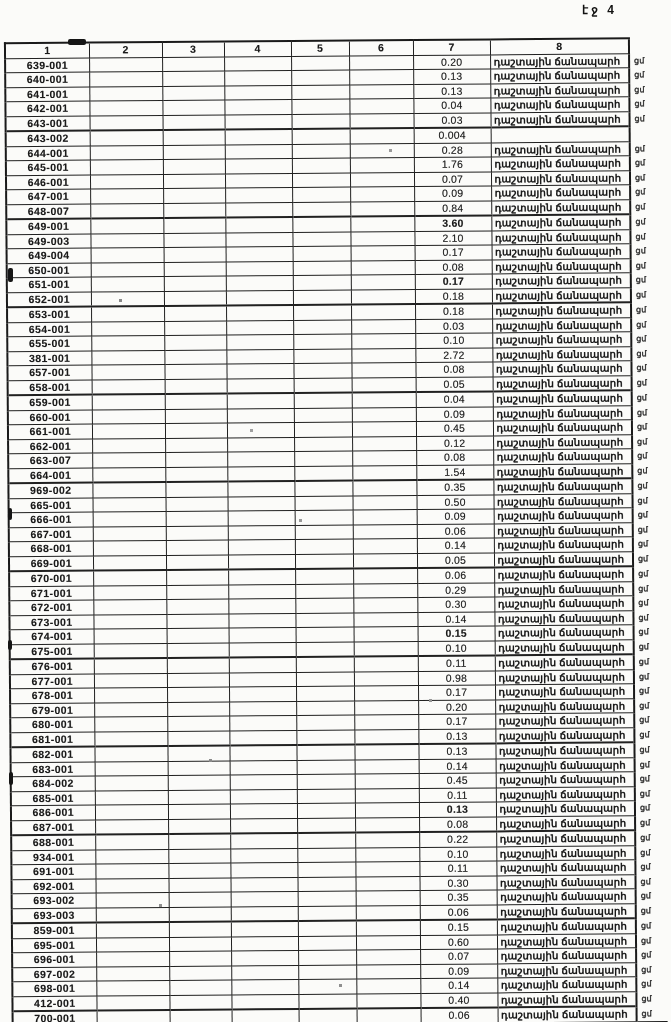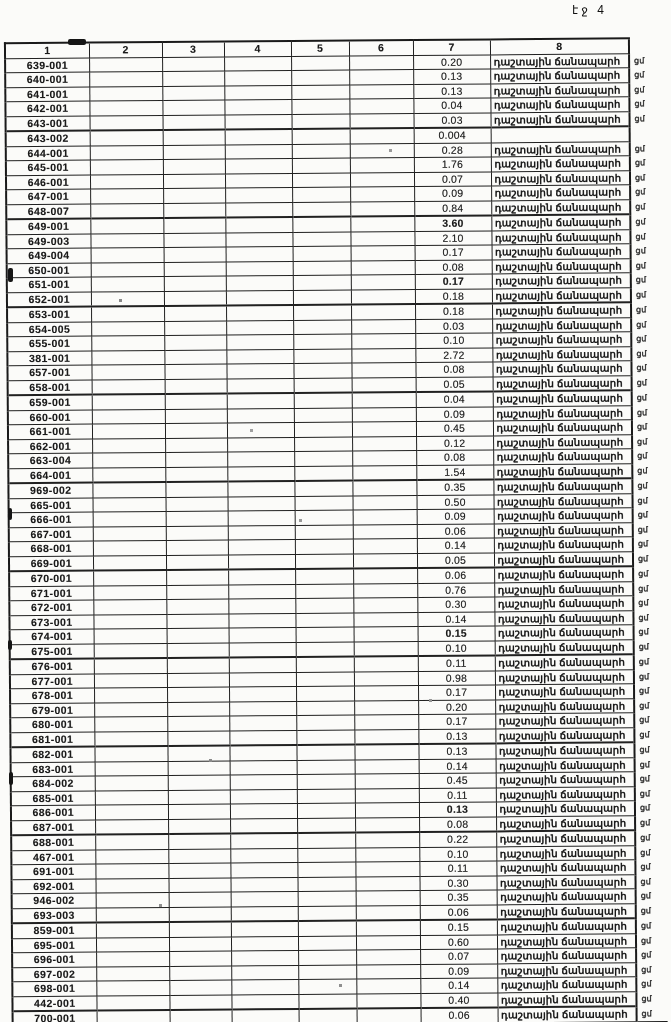--- a/index.html
+++ b/index.html
@@ -3,22 +3,22 @@
 <meta charset="utf-8">
 <style>
   html,body{margin:0;padding:0;}
   body{
     width:671px;height:1022px;position:relative;overflow:hidden;
     background:#fbfbf9;
     font-family:"Liberation Sans", sans-serif;
     color:#1a1a1a;
   }
   .page-label{
-    position:absolute;top:3px;right:64px;
-    font-size:12px;font-weight:normal;letter-spacing:3px;
+    position:absolute;top:3px;right:54px;
+    font-size:12px;font-weight:bold;letter-spacing:3px;
     color:#111;
     padding-left:40px;
   }
   .table-wrap{
     position:absolute;left:11px;top:42px;width:655px;
     transform:rotate(-0.45deg);
     transform-origin:30px 900px;
     text-shadow:0.2px 0.2px 0 rgba(0,0,0,0.35);
   }
   table{border-collapse:collapse;table-layout:fixed;width:100%;}
@@ -300,21 +300,21 @@
     <td class="c-empty"></td>
     <td class="c-empty"></td>
     <td class="c-empty"></td>
     <td class="c-empty"></td>
     <td class="c-val">0.18</td>
     <td class="c-note">դաշտային ճանապարհ</td>
     <td class="c-frag">ցմ</td>
   </tr>
 
   <tr>
-    <td class="c-id">654-005</td>
+    <td class="c-id">654-001</td>
     <td class="c-empty"></td>
     <td class="c-empty"></td>
     <td class="c-empty"></td>
     <td class="c-empty"></td>
     <td class="c-empty"></td>
     <td class="c-val">0.03</td>
     <td class="c-note">դաշտային ճանապարհ</td>
     <td class="c-frag">ցմ</td>
   </tr>
 
@@ -408,21 +408,21 @@
     <td class="c-empty"></td>
     <td class="c-empty"></td>
     <td class="c-empty"></td>
     <td class="c-empty"></td>
     <td class="c-val">0.12</td>
     <td class="c-note">դաշտային ճանապարհ</td>
     <td class="c-frag">ցմ</td>
   </tr>
 
   <tr>
-    <td class="c-id">663-004</td>
+    <td class="c-id">663-007</td>
     <td class="c-empty"></td>
     <td class="c-empty"></td>
     <td class="c-empty"></td>
     <td class="c-empty"></td>
     <td class="c-empty"></td>
     <td class="c-val">0.08</td>
     <td class="c-note">դաշտային ճանապարհ</td>
     <td class="c-frag">ցմ</td>
   </tr>
 
@@ -522,21 +522,21 @@
     <td class="c-frag">ցմ</td>
   </tr>
 
   <tr>
     <td class="c-id">671-001</td>
     <td class="c-empty"></td>
     <td class="c-empty"></td>
     <td class="c-empty"></td>
     <td class="c-empty"></td>
     <td class="c-empty"></td>
-    <td class="c-val">0.76</td>
+    <td class="c-val">0.29</td>
     <td class="c-note">դաշտային ճանապարհ</td>
     <td class="c-frag">ցմ</td>
   </tr>
 
   <tr>
     <td class="c-id">672-001</td>
     <td class="c-empty"></td>
     <td class="c-empty"></td>
     <td class="c-empty"></td>
     <td class="c-empty"></td>
@@ -732,21 +732,21 @@
     <td class="c-empty"></td>
     <td class="c-empty"></td>
     <td class="c-empty"></td>
     <td class="c-empty"></td>
     <td class="c-val">0.22</td>
     <td class="c-note">դաշտային ճանապարհ</td>
     <td class="c-frag">ցմ</td>
   </tr>
 
   <tr>
-    <td class="c-id">467-001</td>
+    <td class="c-id">934-001</td>
     <td class="c-empty"></td>
     <td class="c-empty"></td>
     <td class="c-empty"></td>
     <td class="c-empty"></td>
     <td class="c-empty"></td>
     <td class="c-val">0.10</td>
     <td class="c-note">դաշտային ճանապարհ</td>
     <td class="c-frag">ցմ</td>
   </tr>
 
@@ -768,21 +768,21 @@
     <td class="c-empty"></td>
     <td class="c-empty"></td>
     <td class="c-empty"></td>
     <td class="c-empty"></td>
     <td class="c-val">0.30</td>
     <td class="c-note">դաշտային ճանապարհ</td>
     <td class="c-frag">ցմ</td>
   </tr>
 
   <tr>
-    <td class="c-id">946-002</td>
+    <td class="c-id">693-002</td>
     <td class="c-empty"></td>
     <td class="c-empty"></td>
     <td class="c-empty"></td>
     <td class="c-empty"></td>
     <td class="c-empty"></td>
     <td class="c-val">0.35</td>
     <td class="c-note">դաշտային ճանապարհ</td>
     <td class="c-frag">ցմ</td>
   </tr>
 
@@ -852,21 +852,21 @@
     <td class="c-empty"></td>
     <td class="c-empty"></td>
     <td class="c-empty"></td>
     <td class="c-empty"></td>
     <td class="c-val">0.14</td>
     <td class="c-note">դաշտային ճանապարհ</td>
     <td class="c-frag">ցմ</td>
   </tr>
 
   <tr>
-    <td class="c-id">442-001</td>
+    <td class="c-id">412-001</td>
     <td class="c-empty"></td>
     <td class="c-empty"></td>
     <td class="c-empty"></td>
     <td class="c-empty"></td>
     <td class="c-empty"></td>
     <td class="c-val">0.40</td>
     <td class="c-note">դաշտային ճանապարհ</td>
     <td class="c-frag">ցմ</td>
   </tr>
 

